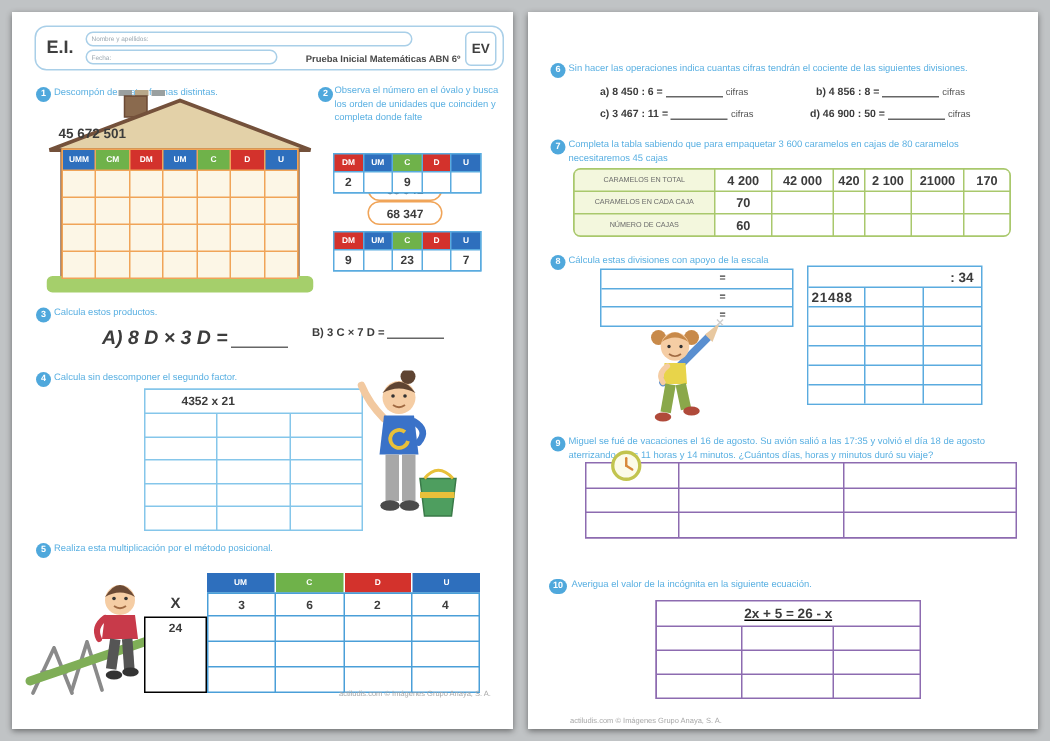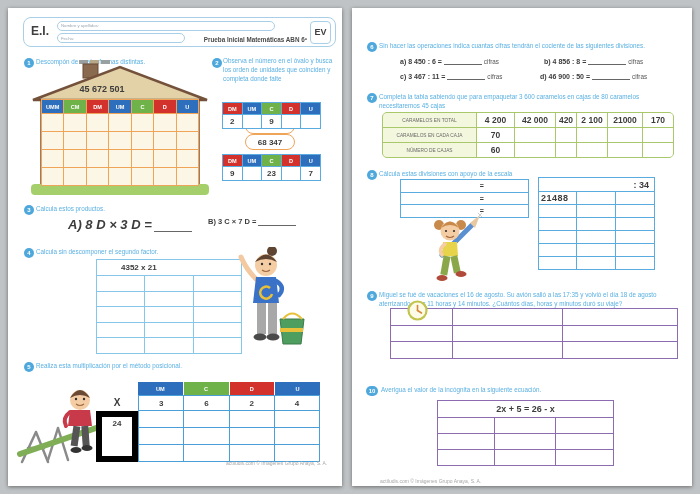--- a/index.html
+++ b/index.html
@@ -24,40 +24,40 @@
   .fld{position:absolute;border:1px solid #a9cfe8;border-radius:5px;background:#fff;font-size:4.3px;color:#9aa7b0;padding:1.5px 3px;box-sizing:border-box;}
   .fld-name{left:33px;top:2.5px;width:218px;height:10px;}
   .fld-date{left:33px;top:15px;width:128px;height:10px;}
   .hdr-title{position:absolute;left:163px;top:18px;width:120px;text-align:right;font-size:6.3px;font-weight:bold;color:#4a4a4a;}
   .ev{position:absolute;right:4px;top:2.5px;width:19px;height:21px;border:1px solid #a9cfe8;border-radius:4px;
       font-size:9px;font-weight:bold;color:#3f3f3f;display:flex;align-items:center;justify-content:center;}
   
   .q1t{left:33px;top:91px;width:156px;border:1px solid #f0a458;background:#f0a458;
        display:grid;grid-template-columns:repeat(7,1fr);grid-template-rows:13px repeat(4,17px);gap:1px;}
   .q1t .bc{background:#fcf6e6;}
-  .hnum{left:5px;top:76px;width:178px;text-align:center;font-size:9px;}
+  .hnum{left:31px;top:76px;width:178px;font-size:9px;}
   
   .oval{position:absolute;width:48px;height:14px;border:1.5px solid #f0a458;border-radius:9px;
         display:flex;align-items:center;justify-content:center;font-size:8px;}
   .q2t{position:absolute;width:97px;border:1px solid #5aabdf;background:#5aabdf;
        display:grid;grid-template-columns:repeat(5,1fr);grid-template-rows:11px 13px;gap:1px;}
   .vcell{background:#fff;display:flex;align-items:center;justify-content:center;font-size:8px;}
   
   .q4t{left:88px;top:251px;width:144px;border:1px solid #85c6ea;background:#85c6ea;}
   .q4h{height:15px;background:#fff;display:flex;align-items:center;padding-left:24px;font-size:8px;margin-bottom:1px;}
   .q4g{display:grid;grid-template-columns:repeat(3,1fr);grid-auto-rows:14.5px;gap:1px;}
   .q4g i{background:#fff;}
   
   .q5wrap{left:88px;top:374px;width:224px;height:81px;}
   .q5head{position:absolute;left:42px;top:0;width:182px;height:13px;display:grid;grid-template-columns:repeat(4,1fr);gap:1px;}
   .q5x{position:absolute;left:0;top:14px;width:42px;height:13px;display:flex;align-items:center;justify-content:center;font-size:10px;}
   .q5right{position:absolute;left:42px;top:13px;width:182px;border:1px solid #4a9fd8;background:#4a9fd8;
            display:grid;grid-template-columns:repeat(4,1fr);grid-template-rows:14px repeat(3,16px);gap:1px;box-sizing:border-box;}
   .q5right i{background:#fff;display:flex;align-items:center;justify-content:center;font-size:8px;}
-  .q524{position:absolute;left:0;top:29px;width:42px;height:51px;border:6px solid #000000;background:#fff;
+  .q524{position:absolute;left:0;top:29px;width:42px;height:51px;border:1px solid #000000;background:#fff;
         text-align:center;font-size:8px;padding-top:2px;box-sizing:border-box;}
   .foot{font-size:5px;color:#a8a8a8;position:absolute;}
   
   .q6i{position:absolute;font-size:7px;}
   .cif{font-weight:normal;font-size:6.3px;color:#555;}
   
   .q7t{left:30px;top:104px;width:290px;border:1.5px solid #a9c86c;background:#a9c86c;border-radius:5px;overflow:hidden;
        display:grid;grid-template-columns:93px 37px 40px 20px 30px 34px 1fr;grid-auto-rows:14px;gap:1px;}
   .q7l{background:#f3f7dd;font-size:4.8px;color:#6a6a6a;display:flex;align-items:center;justify-content:center;}
   .q7v{background:#ffffff;display:flex;align-items:center;justify-content:center;font-size:8.5px;text-align:right;}
@@ -72,21 +72,21 @@
   .q8g{display:grid;grid-template-columns:37px 38px 1fr;grid-auto-rows:12px;gap:1px;background:#5aabdf;}
   .q8g i{background:#fff;font-size:9px;display:flex;align-items:center;padding-left:2px;letter-spacing:.5px;}
   
   .pt{border:1.2px solid #8d6bb0;background:#8d6bb0;position:absolute;}
   .pth{background:#fff;display:flex;align-items:center;justify-content:center;margin-bottom:1px;}
   .ptg{display:grid;gap:1px;}
   .ptg i{background:#fff;}
   .q9t{left:38px;top:300px;width:286px;}
   .q9t .pth{height:16px;font-size:7.5px;letter-spacing:.4px;padding-left:46px;}
   .q9t .ptg{grid-template-columns:61px 109px 1fr;grid-auto-rows:15.5px;}
-  .q10t{left:85px;top:392px;width:175px;}
+  .q10t{left:85px;top:392px;width:175px;text-decoration:underline;}
   .q10t .pth{height:16px;font-size:9px;}
   .q10t .ptg{grid-template-columns:56px 60px 1fr;grid-auto-rows:15px;}
 </style>
 </head>
 <body>
 
 <div class="page pl">
 
   <div class="hdr">
     <div class="ei">E.I.</div>

